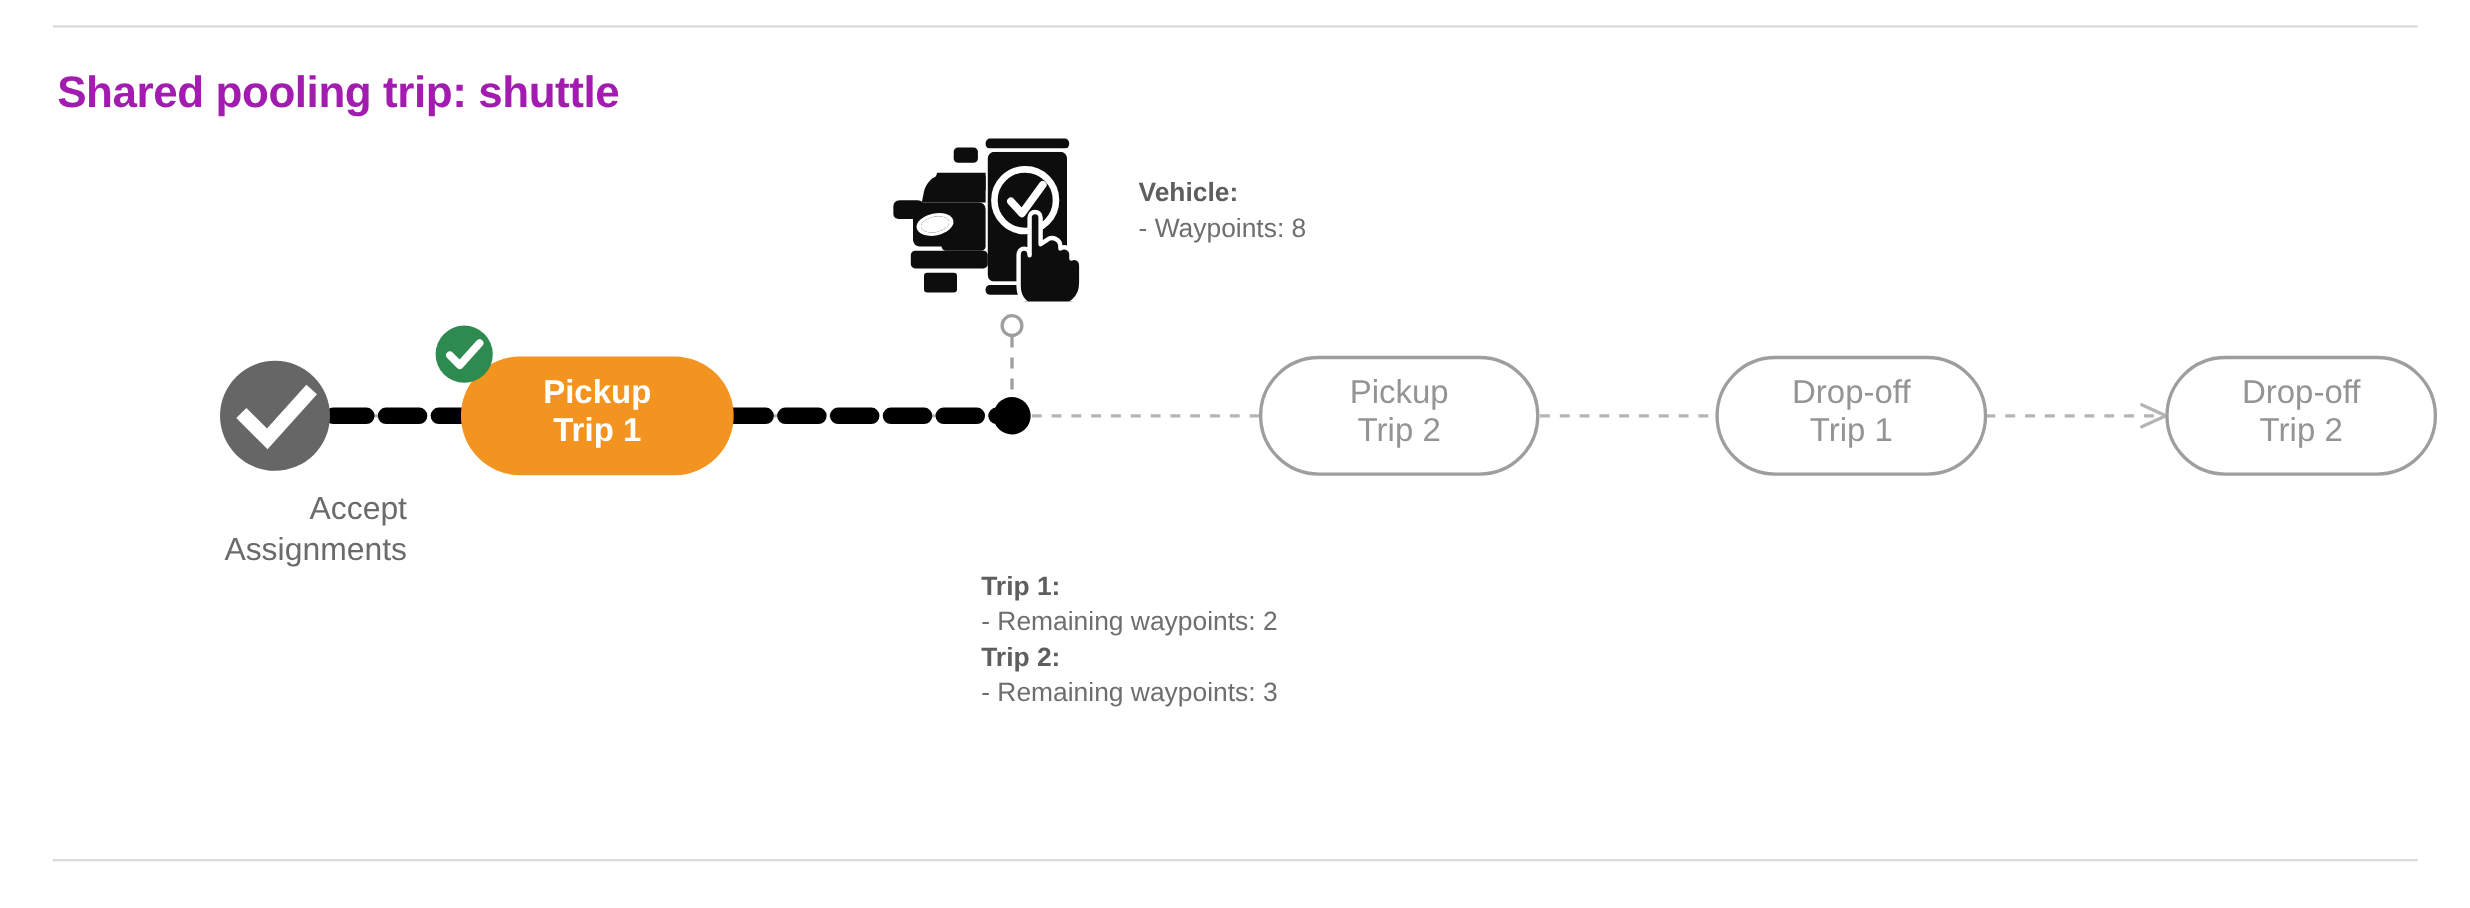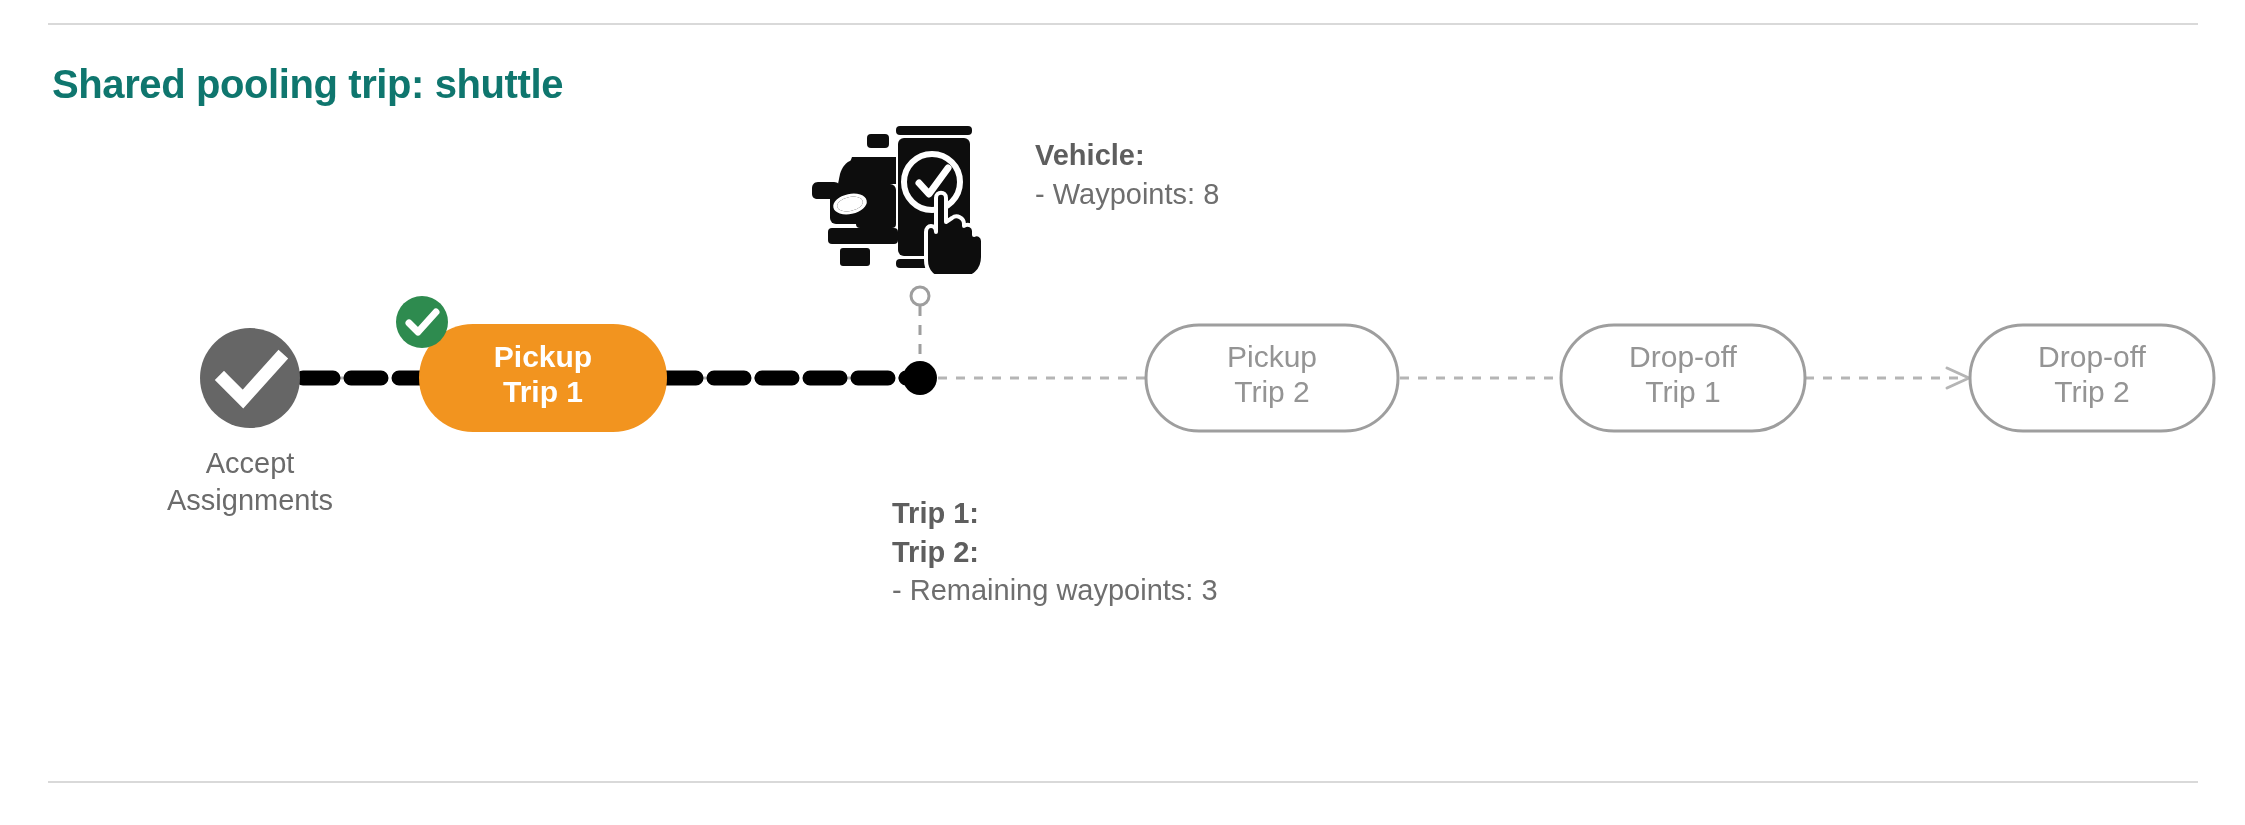--- a/index.html
+++ b/index.html
@@ -34,21 +34,21 @@
   .divider.top    { top: 23px; }
   .divider.bottom { top: 781px; }
 
   
   .page-title {
     position: absolute;
     left: 52px;
     top: 62px;
     font-size: 40px;
     font-weight: bold;
-    color: #0f766e;
+    color: #a21caf;
     letter-spacing: -0.4px;
     white-space: nowrap;
   }
 
   
   .flow-svg {
     position: absolute;
     left: 0;
     top: 0;
     width: 2245px;
@@ -70,33 +70,34 @@
     font-weight: bold;
   }
   .node-label.future {
     color: #949494;
     font-size: 30px;
     font-weight: normal;
   }
 
   .circle-caption {
     position: absolute;
-    text-align: center;
+    text-align: right;
     color: #6b6b6b;
     font-size: 29px;
     line-height: 1.28;
     white-space: pre;
   }
 
   
   .info-block {
     position: absolute;
     color: #6e6e6e;
-    font-size: 29px;
+    font-size: 24px;
     line-height: 1.33;
+    margin-top: 24px;
   }
   .info-block .hdr {
     font-weight: bold;
     color: #5e5e5e;
   }
   .info-block .row {
     white-space: pre;
   }
 
   
@@ -231,17 +232,18 @@
 
   <div class="circle-caption" style="left:130px; top:445px; width:240px;"><span>Accept</span><br><span>Assignments</span></div>
 
   <div class="info-block" style="left:1035px; top:136px;">
     <div class="row hdr">Vehicle:</div>
     <div class="row">- Waypoints: 8</div>
   </div>
 
   <div class="info-block" style="left:892px; top:494px;">
     <div class="row hdr">Trip 1:</div>
+    <div class="row">- Remaining waypoints: 2</div>
     <div class="row hdr">Trip 2:</div>
     <div class="row">- Remaining waypoints: 3</div>
   </div>
 
 </div>
 
 </body></html>

